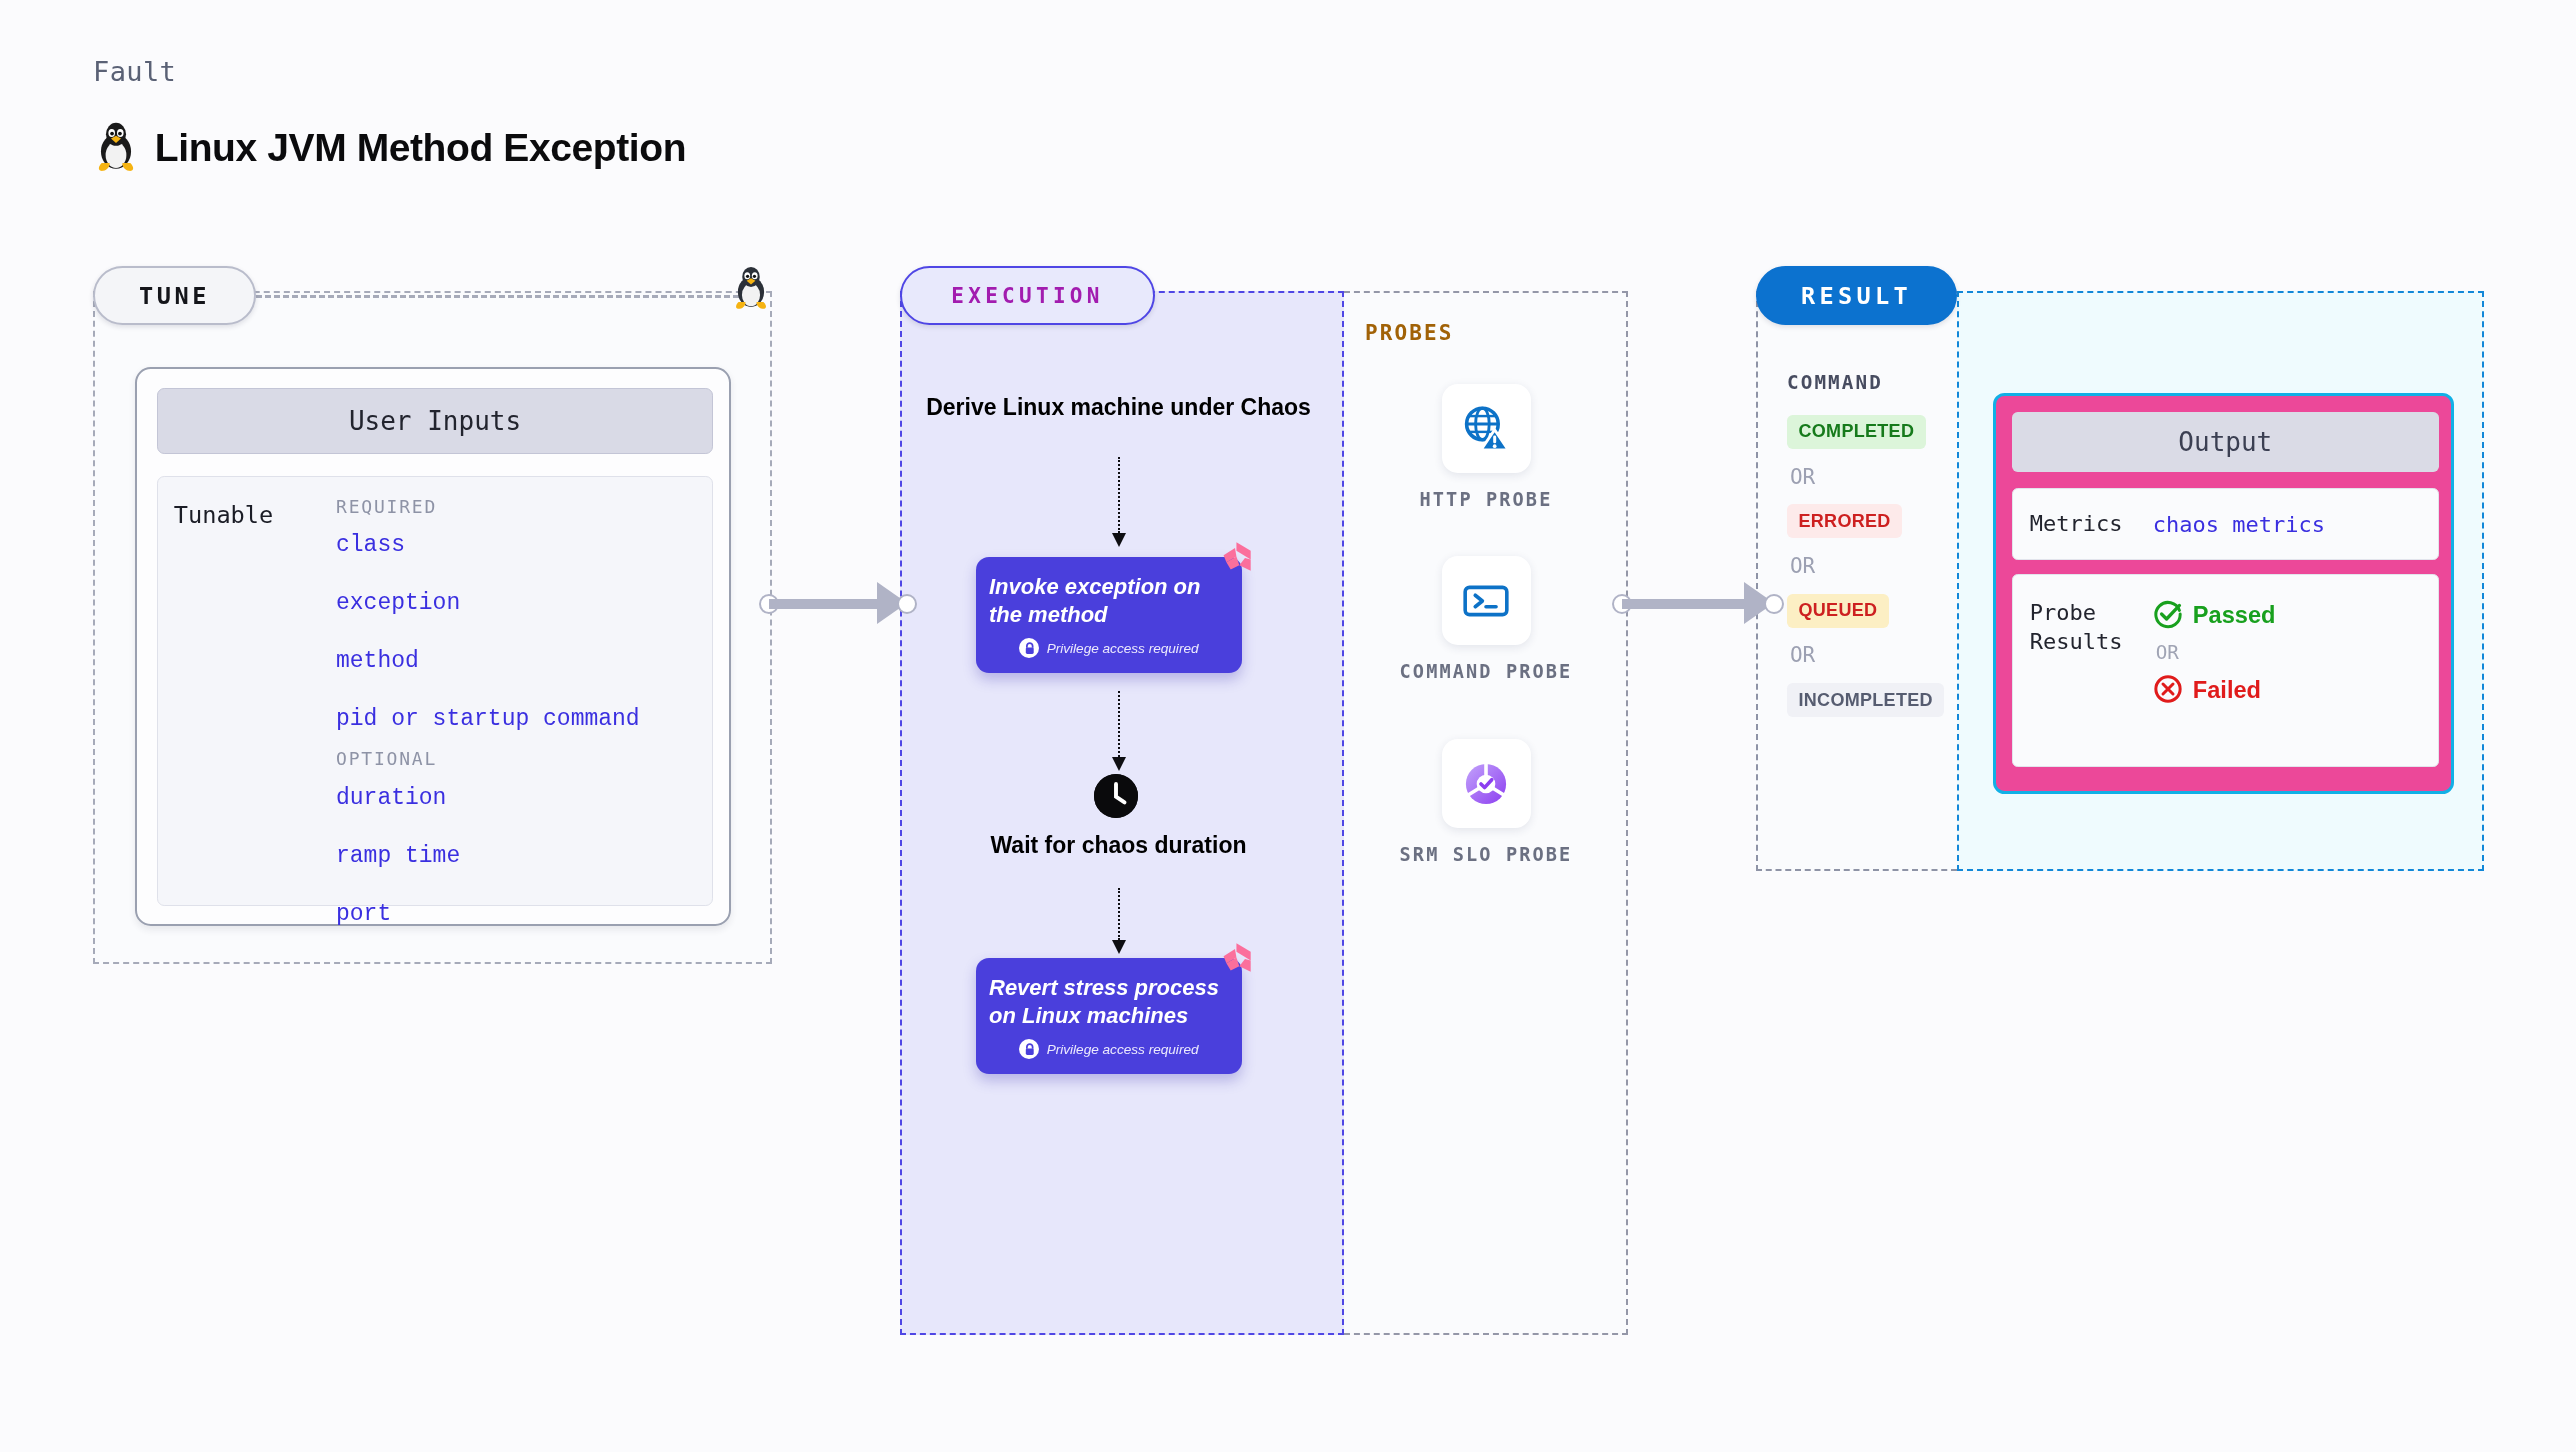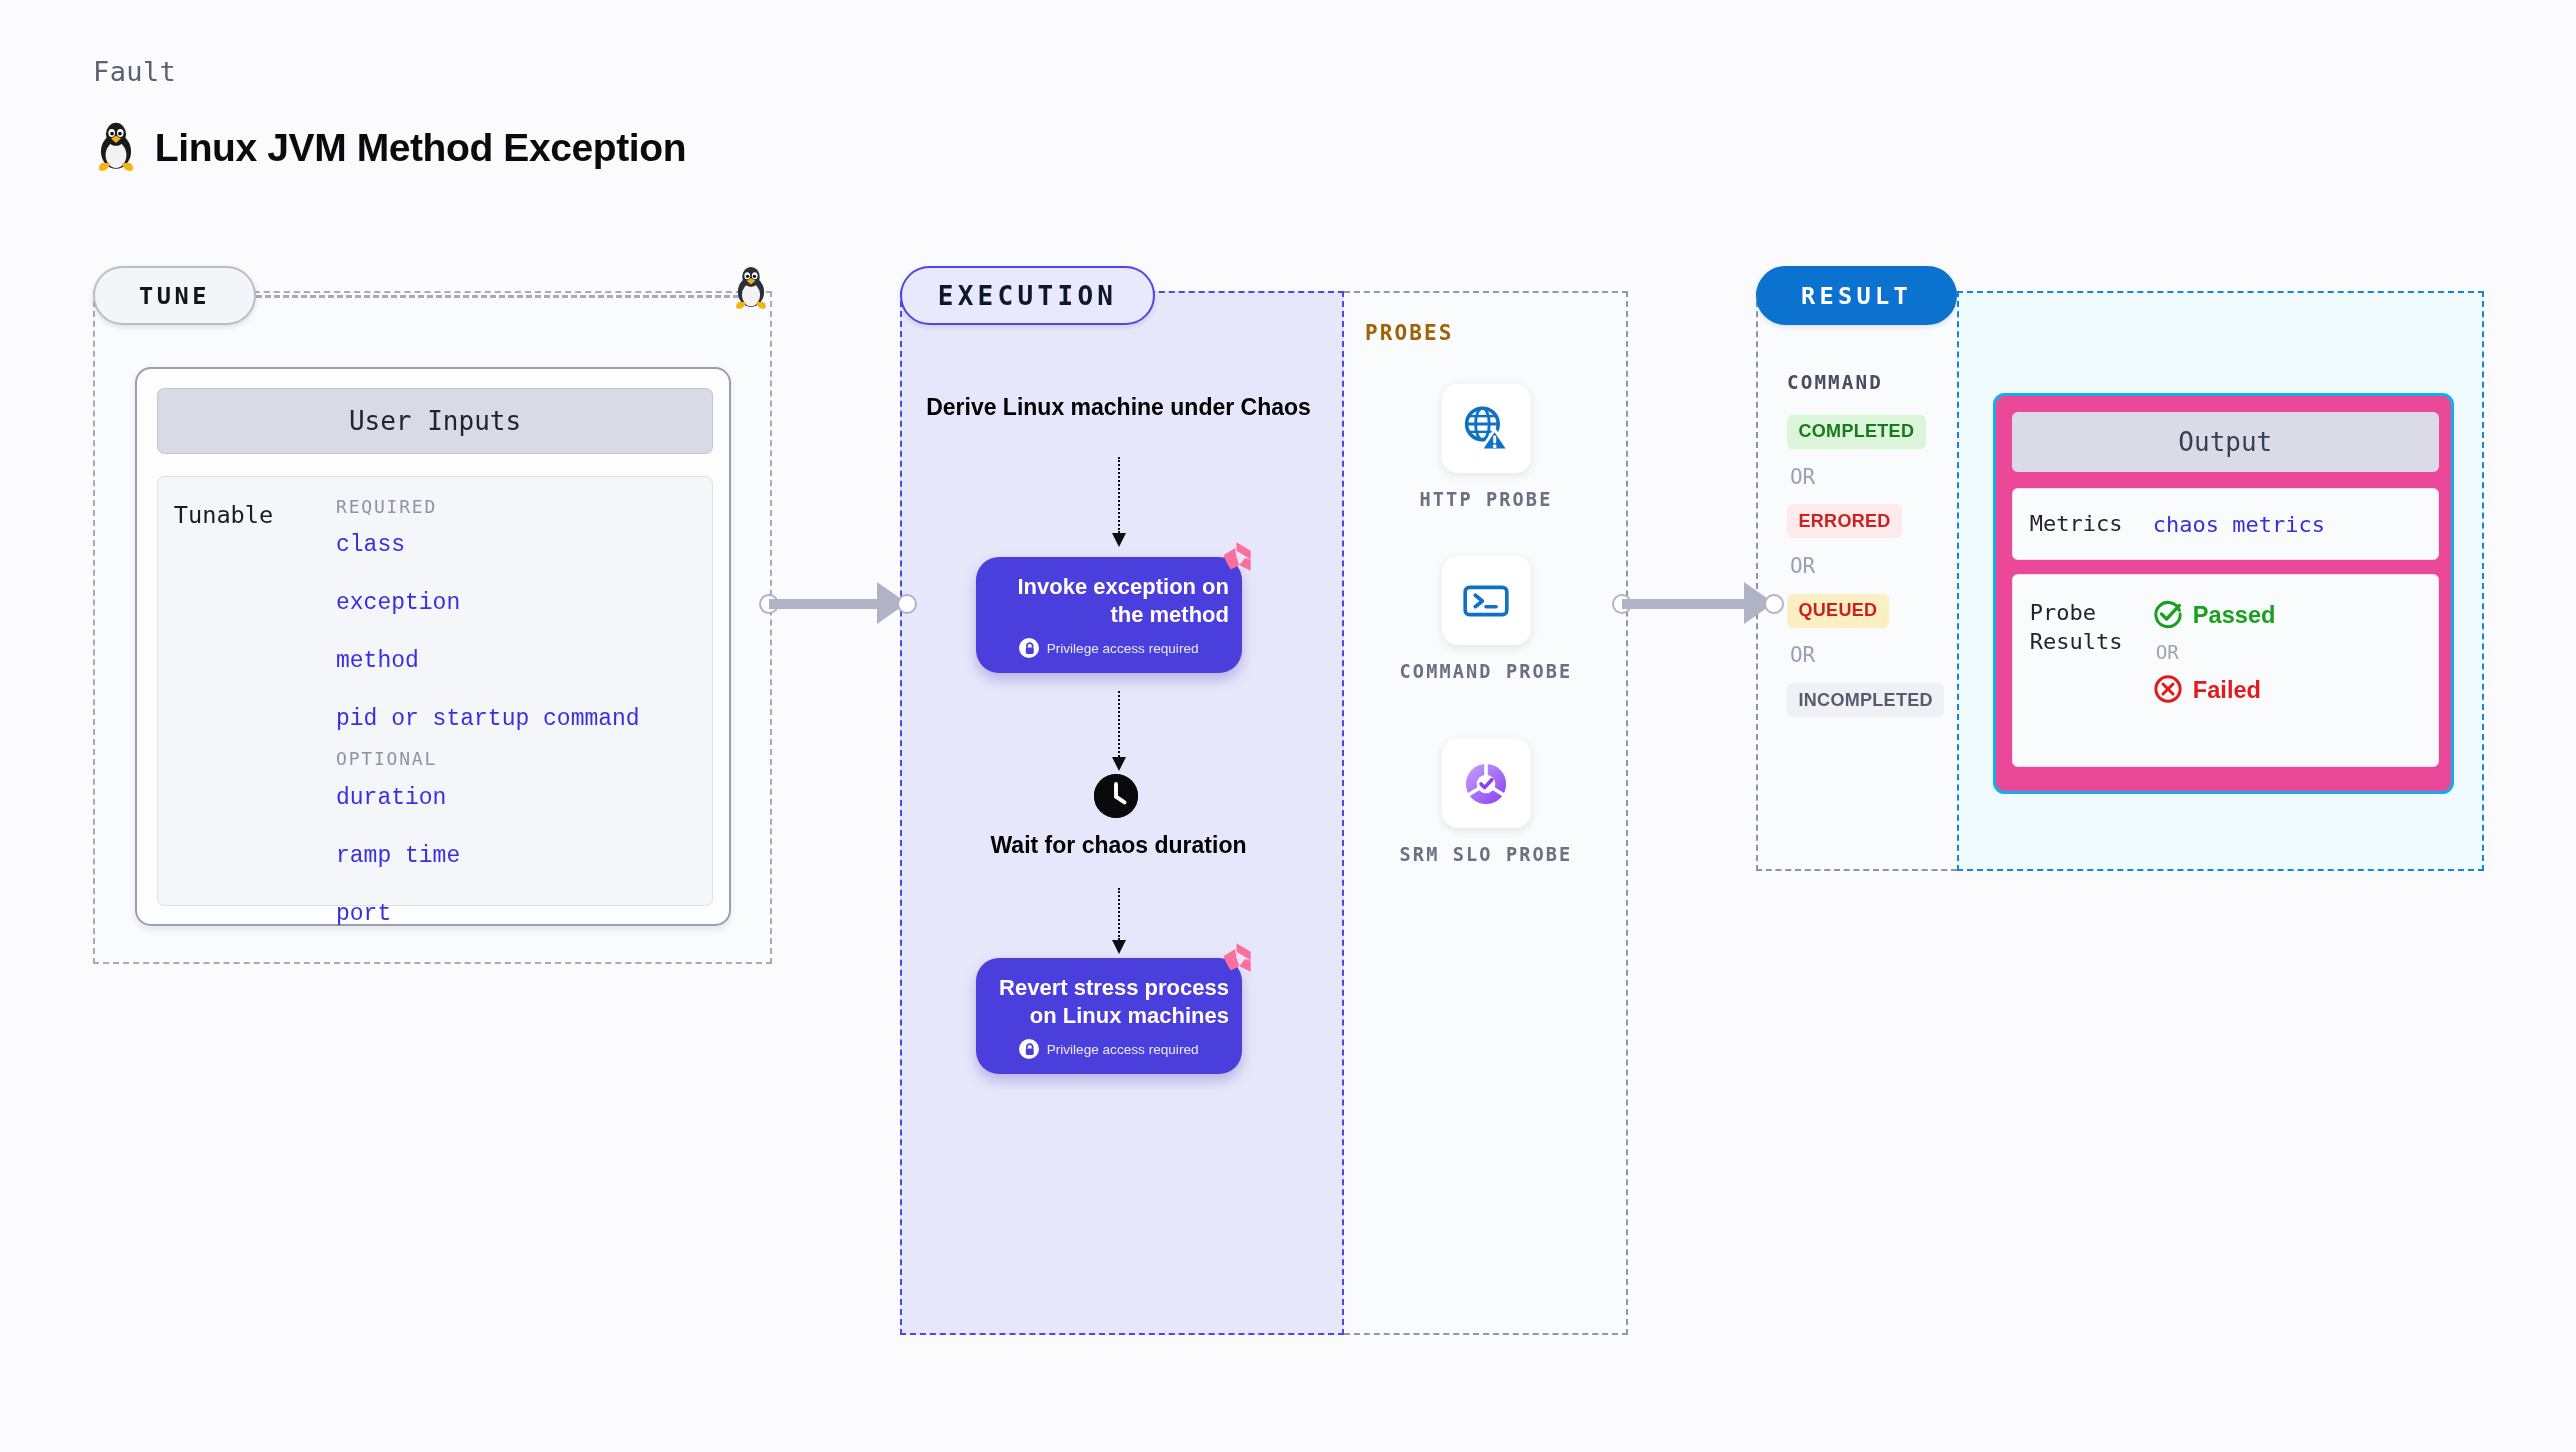--- a/index.html
+++ b/index.html
@@ -27,22 +27,22 @@
     border-radius: 716px; z-index: 20;
     box-shadow: 0 2.1px 5px rgba(30,30,60,.13);
   }
   .pill-tune {
     left: 93px; top: 266px; width: 163px; height: 59px;
     background: #f4f5f8; border: 2.1px solid #b9bccb; color: #14151a;
     font-size: 23.6px; letter-spacing: 3.6px;
   }
   .pill-exec {
     left: 900px; top: 266px; width: 255px; height: 59px;
-    background: #e8e9fc; border: 2.1px solid #4f46e5; color: #0f172a;
-    font-size: 26px; letter-spacing: 4.3px;
+    background: #e8e9fc; border: 2.1px solid #4f46e5; color: #a21caf;
+    font-size: 21px; letter-spacing: 4.3px;
   }
   .pill-result {
     left: 1756px; top: 266px; width: 201px; height: 59px;
     background: #0c72cf; border: 2.1px solid #0c72cf; color: #ffffff;
     font-size: 23.6px; letter-spacing: 4.3px;
   }
 
   
   .panel { position: absolute; }
   .panel-tune {
@@ -119,23 +119,23 @@
     border-left: 2.9px dotted #0e0e12;
   }
   .dot-arrow .head {
     position: absolute; left: -6.4px; bottom: 0;
     width: 0; height: 0; border-left: 7.9px solid transparent;
     border-right: 7.9px solid transparent; border-top: 14.3px solid #0e0e12;
   }
 
   .exec-card {
     position: absolute; left: 976px; width: 266px;
-    background: #4a3fdc; border-radius: 23px; color: #fff;
+    background: #4a3fdc; border-radius: 13px; color: #fff;
     box-shadow: 0 6.4px 13px rgba(60,50,180,.28);
-    padding: 15.8px 13px 14.3px; text-align: right;
+    padding: 15.8px 13px 14.3px; text-align: left; font-style: italic;
   }
   .exec-card-1 { top: 557px; }
   .exec-card-2 { top: 958px; }
   .exec-card-title { font-size: 22px; font-weight: bold; line-height: 1.26; }
   .exec-card-note {
     margin-top: 10px; display: flex; align-items: center; justify-content: center;
     gap: 7.2px; font-size: 13.6px; color: #eceafd;
   }
   .lock-badge {
     width: 20px; height: 20px; border-radius: 50%; background: #ffffff;

